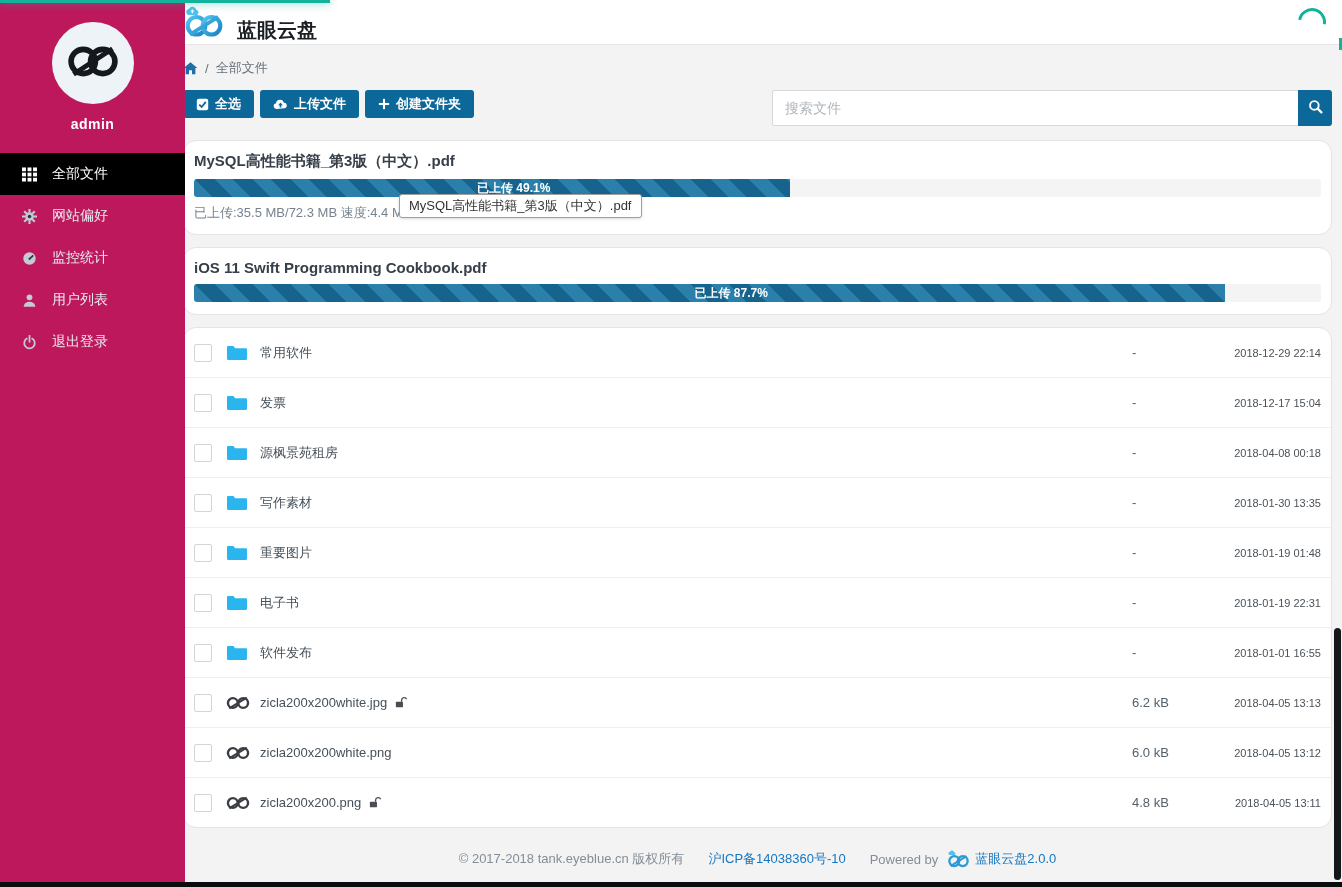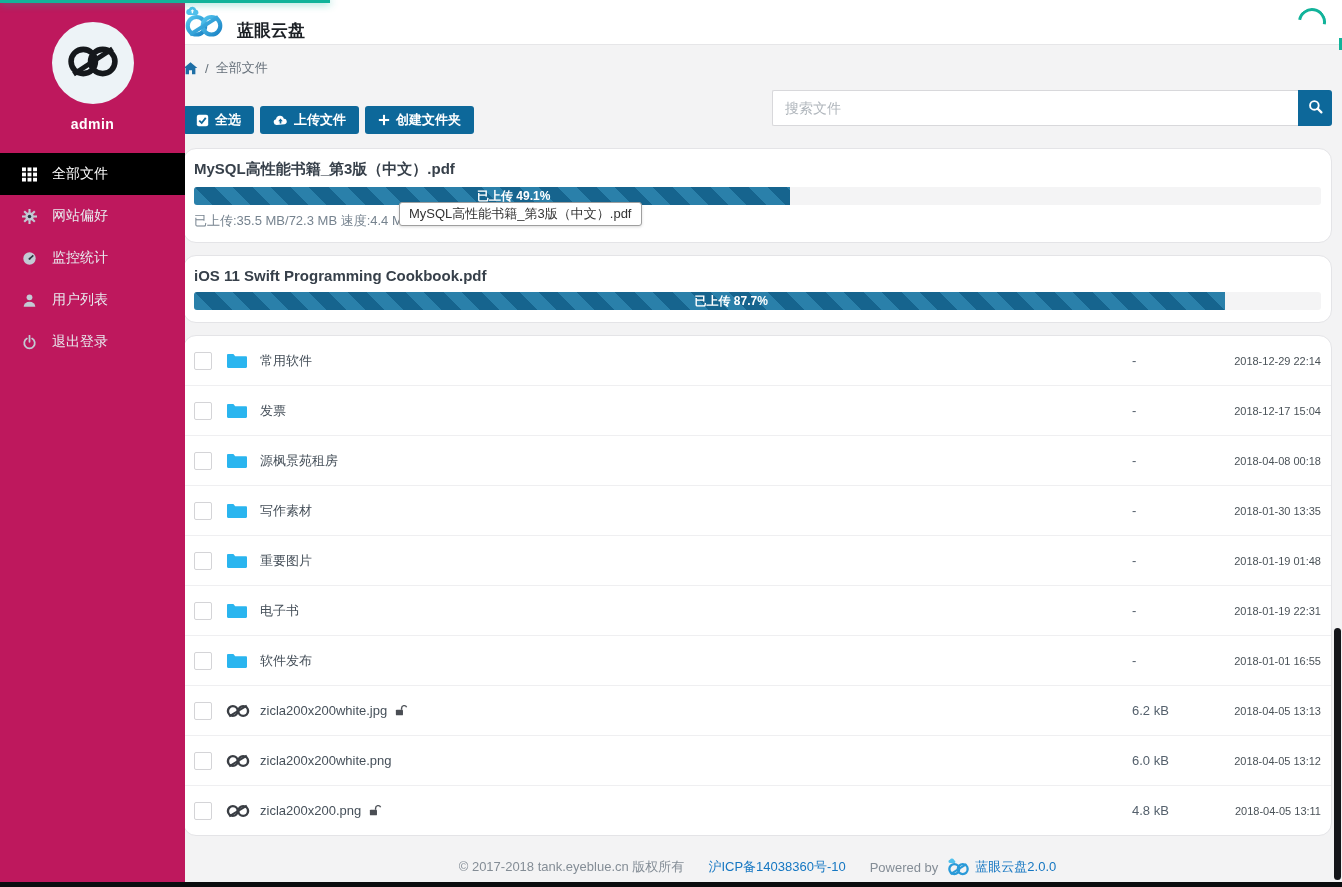--- a/index.html
+++ b/index.html
@@ -21,30 +21,30 @@
   .nav{margin-top:21px;}
   .nav-item{height:42px;display:flex;align-items:center;padding-left:21px;cursor:pointer;color:#e8ebef;font-size:14px;}
   .nav-item.active{background:#000;color:#fff;}
   .nav-icon{width:16px;height:16px;margin-right:15px;display:inline-flex;align-items:center;justify-content:center;color:#c3cad4;}
   .nav-item.active .nav-icon{color:#fff;}
   .nav-label{white-space:nowrap;}
   
   .main{position:absolute;left:170px;top:0;width:1172px;height:887px;background:#f3f3f4;}
   header{height:44px;background:#fff;border-bottom:1px solid #e6e6e8;display:flex;align-items:center;padding:0 12px;}
   .brand-logo{display:inline-flex;align-items:center;}
-  .app-title{font-size:17px;font-weight:bold;color:#1c2025;margin:16px 0 0 11px;}
+  .app-title{font-size:20px;font-weight:bold;color:#1c2025;margin:16px 0 0 11px;}
   .spinner{margin-left:auto;margin-right:4px;width:22px;height:22px;border:3px solid transparent;border-top-color:#12b39a;border-right-color:#12b39a;border-radius:50%;transform:rotate(-35deg);}
   .content{padding:0 10px 0 13px;}
   
   .breadcrumb{display:flex;align-items:center;padding:14px 0 13px;font-size:13px;color:#66707a;}
   .bc-home{display:inline-flex;cursor:pointer;}
   .bc-sep{margin:0 7px;}
   
   .toolbar-row{display:flex;justify-content:space-between;align-items:flex-start;margin-bottom:14px;}
-  .btn-group{display:flex;margin-top:16px;}
+  .btn-group{display:flex;margin-top:0;}
   .btn{display:inline-flex;align-items:center;gap:6px;height:28px;padding:0 13px;margin-right:6px;background:#0d689a;color:#fff;border:none;border-radius:3px;font-size:13px;font-weight:bold;cursor:pointer;font-family:inherit;}
   .btn .bicon{display:inline-flex;align-items:center;}
   .search-box{display:flex;width:560px;}
   .search-input{flex:1;height:34px;border:1px solid #d8d8db;border-right:none;border-radius:2px 0 0 2px;padding:0 12px;font-size:14px;color:#333;outline:none;font-family:inherit;}
   .search-input::placeholder{color:#b0b6bc;}
   .search-btn{width:34px;height:36px;background:#0d689a;border:none;border-radius:0 3px 3px 0;cursor:pointer;display:flex;align-items:center;justify-content:center;}
   
   .card{background:#fff;border:1px solid #e4e4e7;border-radius:13px;margin-bottom:12px;}
   .upload-card{padding:11px 10px 12px;position:relative;}
   .up-name{font-size:15px;font-weight:bold;color:#37404a;}

